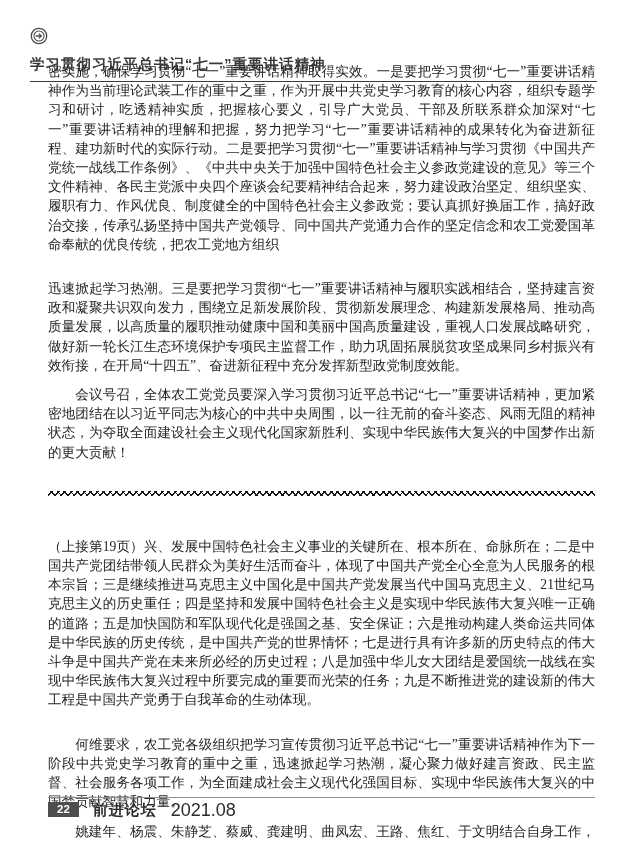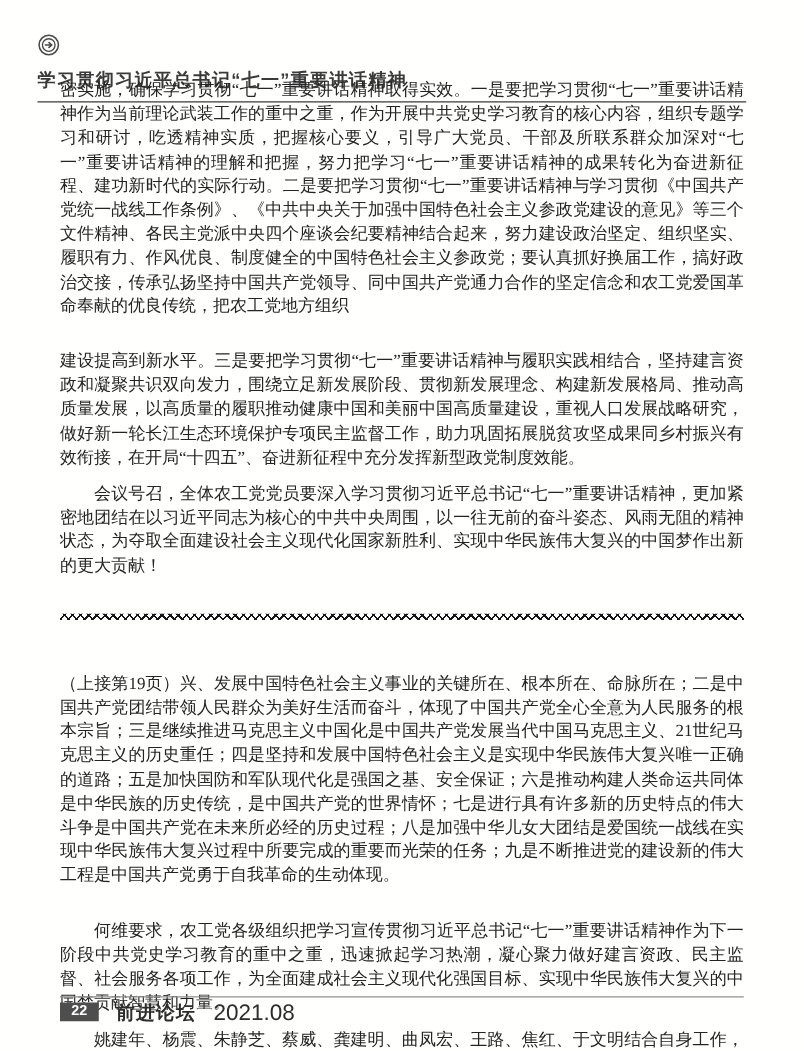--- a/index.html
+++ b/index.html
@@ -78,21 +78,21 @@
     <span class="header-title">学习贯彻习近平总书记“七一”重要讲话精神</span>
   </div>
 
   <div class="content">
 
     <div class="cols">
       <div class="col">
         <p>密实施，确保学习贯彻“七一”重要讲话精神取得实效。一是要把学习贯彻“七一”重要讲话精神作为当前理论武装工作的重中之重，作为开展中共党史学习教育的核心内容，组织专题学习和研讨，吃透精神实质，把握核心要义，引导广大党员、干部及所联系群众加深对“七一”重要讲话精神的理解和把握，努力把学习“七一”重要讲话精神的成果转化为奋进新征程、建功新时代的实际行动。二是要把学习贯彻“七一”重要讲话精神与学习贯彻《中国共产党统一战线工作条例》、《中共中央关于加强中国特色社会主义参政党建设的意见》等三个文件精神、各民主党派中央四个座谈会纪要精神结合起来，努力建设政治坚定、组织坚实、履职有力、作风优良、制度健全的中国特色社会主义参政党；要认真抓好换届工作，搞好政治交接，传承弘扬坚持中国共产党领导、同中国共产党通力合作的坚定信念和农工党爱国革命奉献的优良传统，把农工党地方组织</p>
       </div>
       <div class="col">
-        <p>建设提高到新水平。三是要把学习贯彻“七一”重要讲话精神与履职实践相结合，坚持建言资政和凝聚共识双向发力，围绕立足新发展阶段、贯彻新发展理念、构建新发展格局、推动高质量发展，以高质量的履职推动健康中国和美丽中国高质量建设，重视人口发展战略研究，做好新一轮长江生态环境保护专项民主监督工作，助力巩固拓展脱贫攻坚成果同乡村振兴有效衔接，在开局“十四五”、奋进新征程中充分发挥新型政党制度效能。</p>
+        <p>迅速掀起学习热潮。三是要把学习贯彻“七一”重要讲话精神与履职实践相结合，坚持建言资政和凝聚共识双向发力，围绕立足新发展阶段、贯彻新发展理念、构建新发展格局、推动高质量发展，以高质量的履职推动健康中国和美丽中国高质量建设，重视人口发展战略研究，做好新一轮长江生态环境保护专项民主监督工作，助力巩固拓展脱贫攻坚成果同乡村振兴有效衔接，在开局“十四五”、奋进新征程中充分发挥新型政党制度效能。</p>
         <p class="indent gap-before">会议号召，全体农工党党员要深入学习贯彻习近平总书记“七一”重要讲话精神，更加紧密地团结在以习近平同志为核心的中共中央周围，以一往无前的奋斗姿态、风雨无阻的精神状态，为夺取全面建设社会主义现代化国家新胜利、实现中华民族伟大复兴的中国梦作出新的更大贡献！</p>
       </div>
     </div>
 
     <div class="divider"></div>
 
     <div class="cols">
       <div class="col">
         <p><span>（上接第19页）</span><span>兴、发展中国特色社会主义事业的关键所在、根本所在、命脉所在；二是中国共产党团结带领人民群众为美好生活而奋斗，体现了中国共产党全心全意为人民服务的根本宗旨；三是继续推进马克思主义中国化是中国共产党发展当代中国马克思主义、21世纪马克思主义的历史重任；四是坚持和发展中国特色社会主义是实现中华民族伟大复兴唯一正确的道路；五是加快国防和军队现代化是强国之基、安全保证；六是推动构建人类命运共同体是中华民族的历史传统，是中国共产党的世界情怀；七是进行具有许多新的历史特点的伟大斗争是中国共产党在未来所必经的历史过程；八是加强中华儿女大团结是爱国统一战线在实现中华民族伟大复兴过程中所要完成的重要而光荣的任务；九是不断推进党的建设新的伟大工程是中国共产党勇于自我革命的生动体现。</span></p>
       </div>

